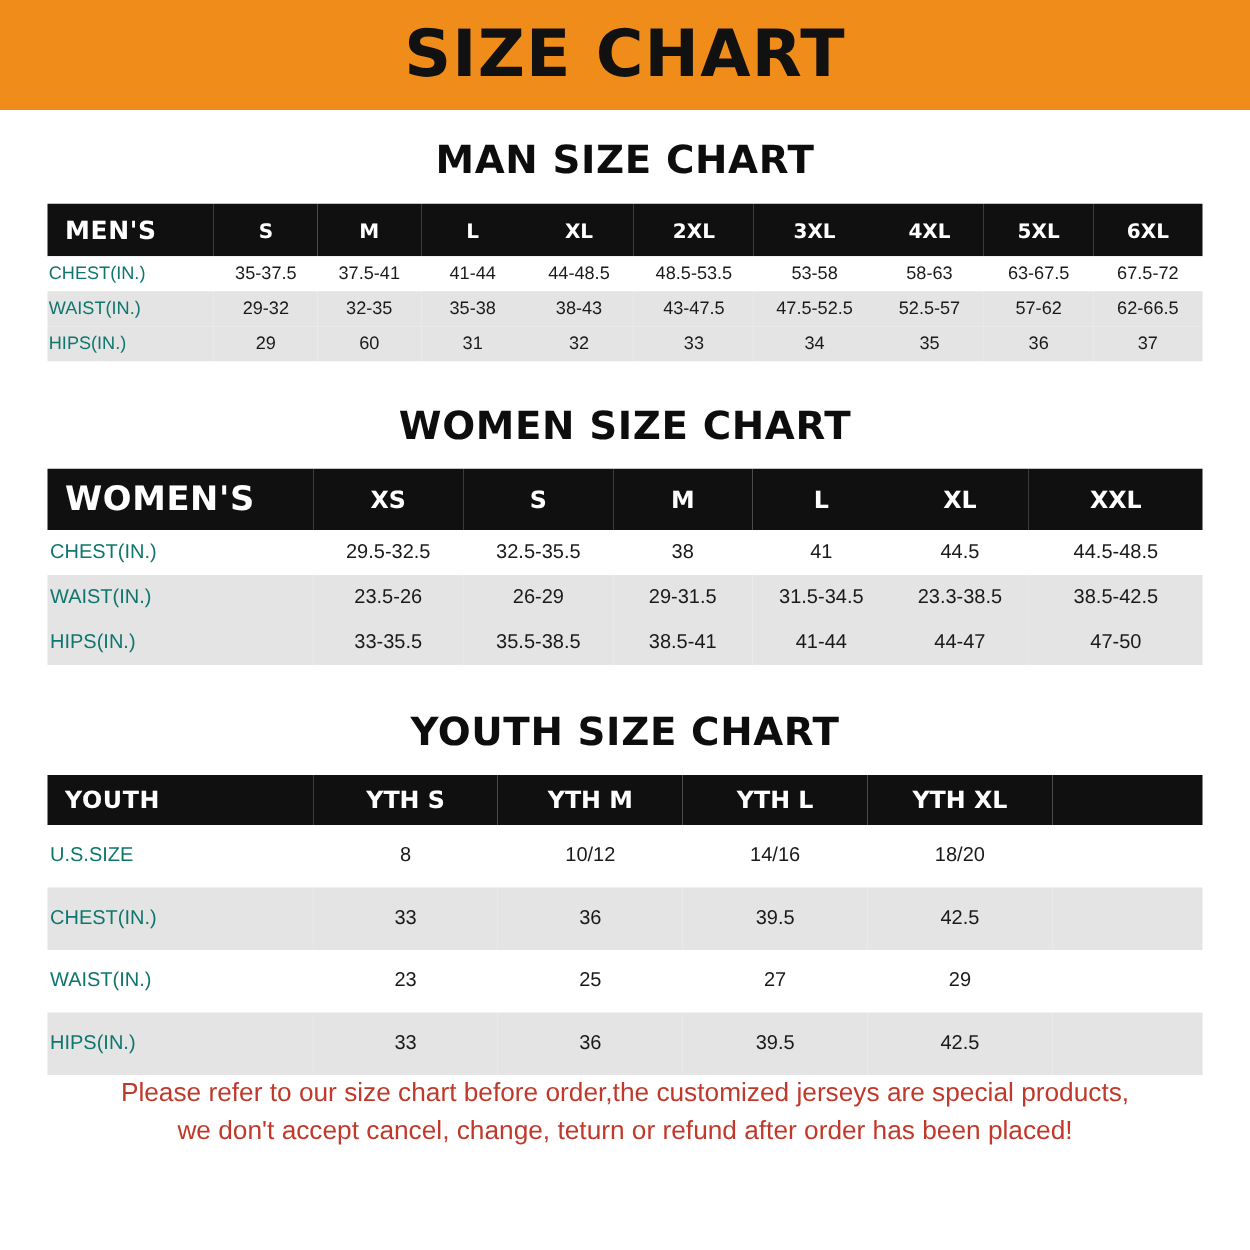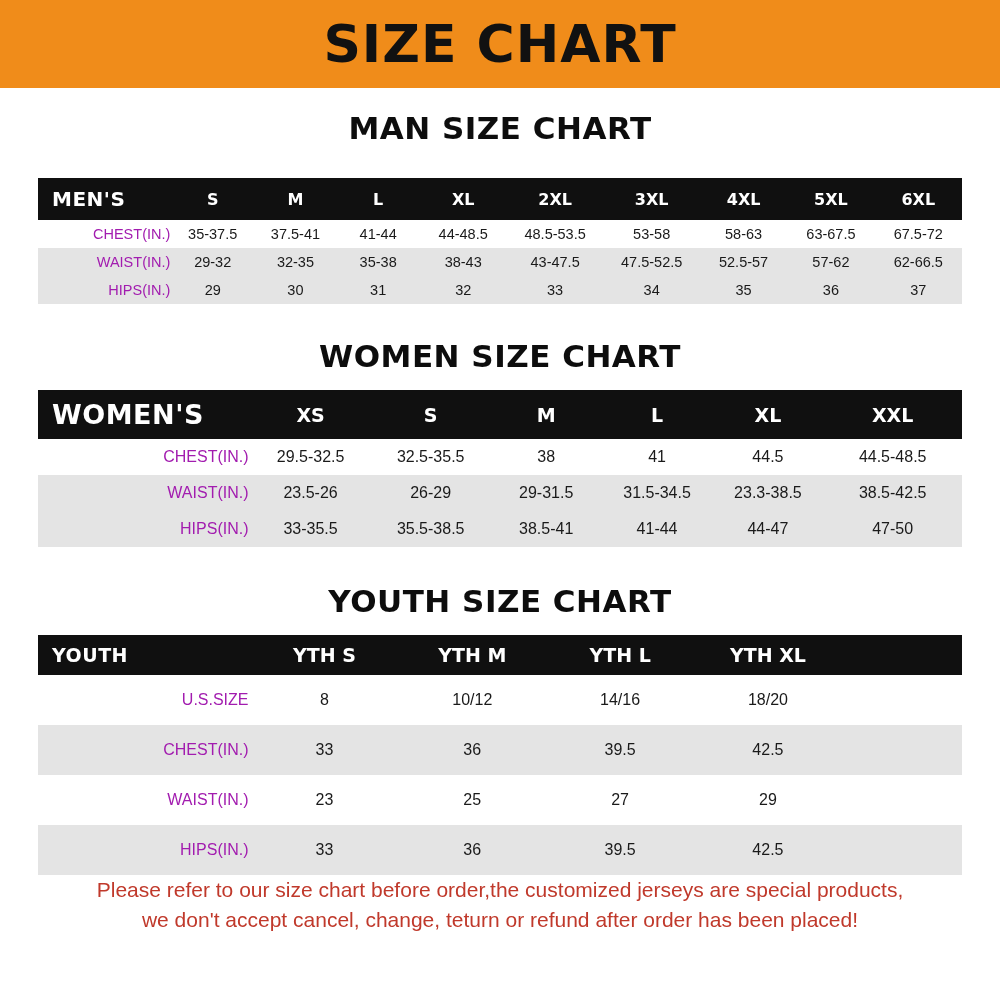--- a/index.html
+++ b/index.html
@@ -35,21 +35,21 @@
 
   
   .section-title {
     text-align: center;
     font-family: "DejaVu Sans", sans-serif;
     font-weight: bold;
     color: #0d0d0d;
     font-size: 31px;
     letter-spacing: 0.5px;
   }
-  .men-title   { margin-top: 22px; margin-bottom: 32px; }
+  .men-title   { margin-top: 22px; margin-bottom: 17px; }
   .women-title { margin-top: 34px; margin-bottom: 16px; }
   .youth-title { margin-top: 36px; margin-bottom: 16px; }
 
   
   .table-wrap { padding: 0 38px; }
   table {
     width: 100%;
     border-collapse: collapse;
     table-layout: fixed;
   }
@@ -69,23 +69,23 @@
     letter-spacing: 0.5px;
   }
   tbody td {
     text-align: center;
     padding: 7px 2px;
     font-size: 15px;
     color: #1a1a1a;
     font-family: "Liberation Sans", sans-serif;
   }
   tbody td.rowhead {
-    text-align: right;
+    text-align: left;
     font-size: 15px;
-    color: #a21caf;
+    color: #0f766e;
   }
   tbody tr.odd  td { background: #ffffff; }
   tbody tr.even td { background: #e4e4e4; }
 
   
   #men-table thead th { font-size: 16px; }
   #men-table thead th.rowhead { font-size: 20px; }
   #men-table tbody td { font-size: 14.5px; padding: 6px 1px; }
 
   #women-table thead th { font-size: 19px; }
@@ -166,21 +166,21 @@
           <td>38-43</td>
           <td>43-47.5</td>
           <td>47.5-52.5</td>
           <td>52.5-57</td>
           <td>57-62</td>
           <td>62-66.5</td>
         </tr>
         <tr class="even">
           <td class="rowhead">HIPS(IN.)</td>
           <td>29</td>
-          <td>30</td>
+          <td>60</td>
           <td>31</td>
           <td>32</td>
           <td>33</td>
           <td>34</td>
           <td>35</td>
           <td>36</td>
           <td>37</td>
         </tr>
       </tbody>
     </table>

